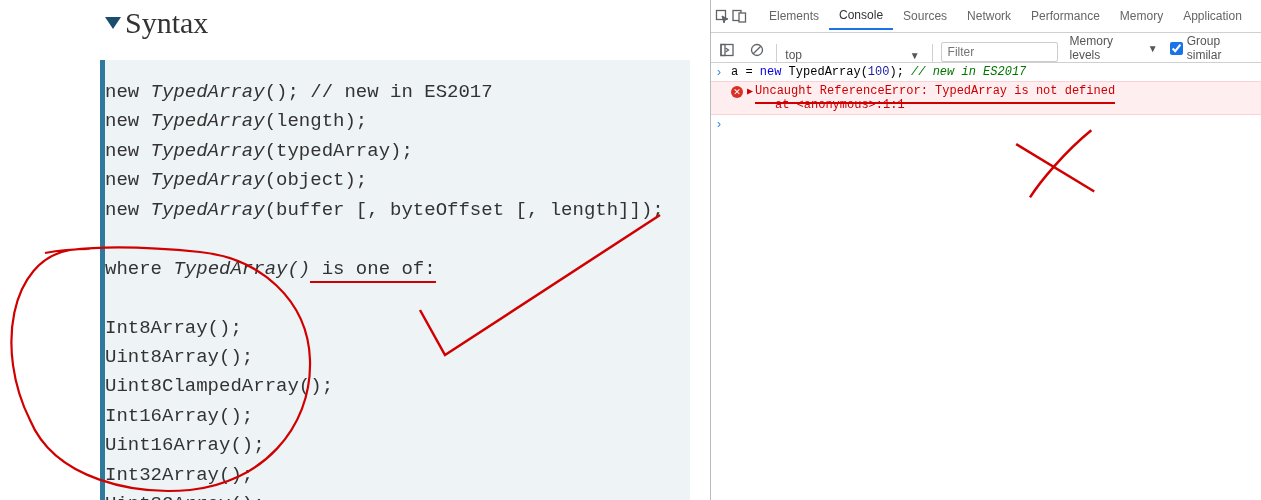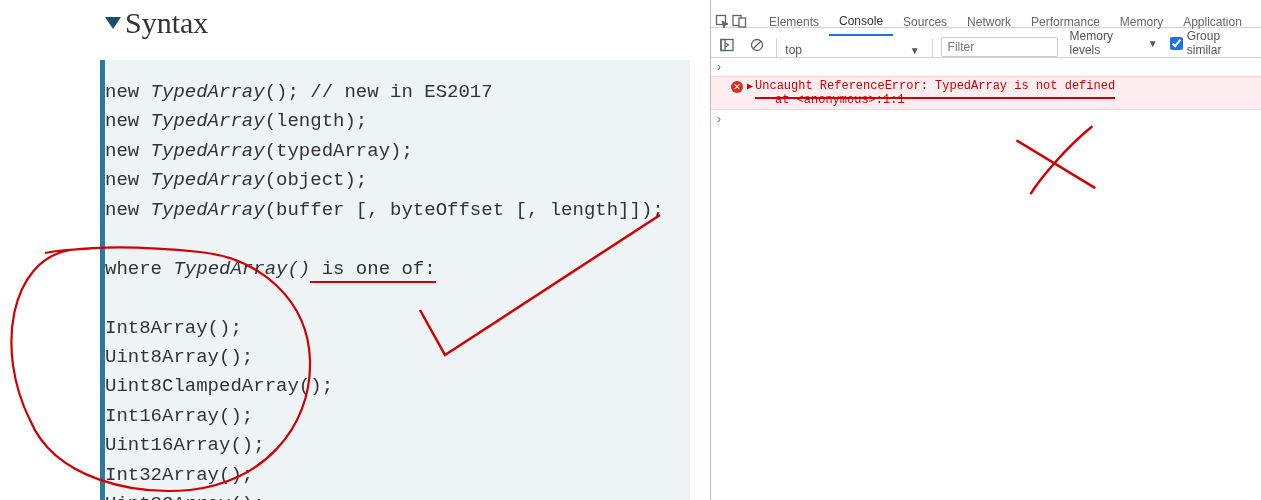--- a/index.html
+++ b/index.html
@@ -10,21 +10,21 @@
 
     
     .syntax-heading { display: flex; align-items: center; gap: 4px; padding: 6px 95px 6px 105px; font-family: Georgia, 'Times New Roman', serif; font-size: 30px; font-weight: 400; color: #333; }
     .syntax-heading .triangle { width: 0; height: 0; border-left: 8px solid transparent; border-right: 8px solid transparent; border-top: 12px solid #1b4e6c; }
     .code-block { margin: 14px 20px 12px 100px; background: #eef3f6; border-left: 5px solid #2f7a9c; padding: 18px 16px 22px 0; font-family: Consolas, 'Courier New', monospace; font-size: 19px; color: #333; line-height: 1.55; white-space: pre; overflow: hidden; }
     .code-block .em { font-style: italic; }
     .underline-red { border-bottom: 2px solid #d10000; padding-bottom: 1px; }
     .annot-layer { position: absolute; inset: 0; pointer-events: none; }
 
     
-    .dt-toolbar { display: flex; align-items: flex-start; height: 28px; border-bottom: 1px solid #d0d0d0; padding: 8px 4px; gap: 2px; color: #555; font-size: 12px; }
+    .dt-toolbar { display: flex; align-items: center; height: 28px; border-bottom: 1px solid #d0d0d0; padding: 16px 4px; gap: 2px; color: #555; font-size: 12px; }
     .dt-toolbar .icon-btn { width: 26px; height: 26px; display: flex; align-items: center; justify-content: center; cursor: pointer; }
     .dt-toolbar .icon-btn svg { stroke: #5f6368; }
     .dt-toolbar .sep { width: 1px; height: 18px; background: #d0d0d0; margin: 0 4px; }
     .dt-tab { padding: 0 10px; height: 28px; display: flex; align-items: center; color: #666; cursor: pointer; }
     .dt-tab.active { color: #333; border-bottom: 2px solid #1a73e8; margin-bottom: -1px; }
     .dt-more { margin-left: auto; padding: 0 8px; cursor: pointer; color: #555; }
 
     .dt-subbar { display: flex; align-items: flex-end; height: 30px; border-bottom: 1px solid #d0d0d0; padding: 0 4px; gap: 6px; font-size: 12px; color: #555; }
     .dt-subbar .icon-btn { width: 24px; height: 24px; display: flex; align-items: center; justify-content: center; cursor: pointer; }
     .dt-subbar .sep { width: 1px; height: 18px; background: #d0d0d0; margin: 0 2px; }
@@ -145,20 +145,21 @@
       </div>
       <label class="dt-group">
         <input type="checkbox" checked="" style="">
         <span>Group similar</span>
       </label>
     </div>
 
     <div class="dt-body">
       <div class="dt-line dt-input">
         <span class="prompt">›</span>
+        <span class="content"><span>a = </span><span class="kw-new">new</span><span> TypedArray(</span><span class="num">100</span><span>); </span><span class="comment">// new in ES2017</span></span>
       </div>
       <div class="dt-error">
         <div class="line1"><span class="err-icon">✕</span><span class="tri">▶</span><span class="msg">Uncaught ReferenceError: TypedArray is not defined</span></div>
         <div class="line2">at &lt;anonymous&gt;:1:1</div>
       </div>
       <div class="dt-line">
         <span class="prompt">›</span>
         <span class="content"></span>
       </div>
 

